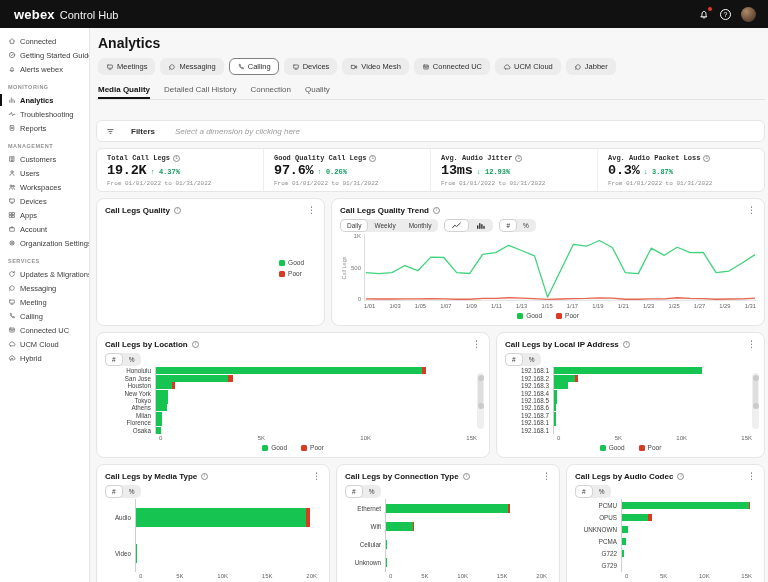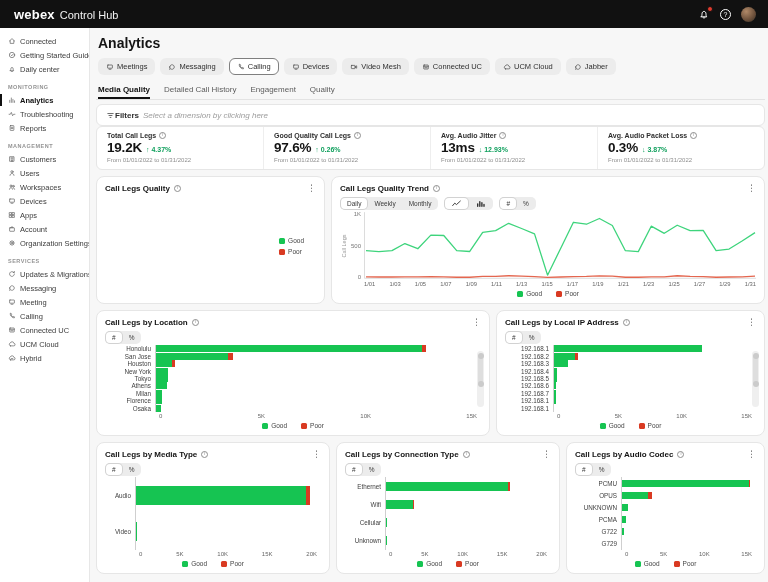--- a/index.html
+++ b/index.html
@@ -35,26 +35,26 @@
   .pill .icon { width:8px; height:8px; color:#444; }
   .pill.active { background:#fff; border-color:#7f7f7f; }
   .subtab-row { display:flex; align-items:flex-end; justify-content:space-between; margin-top:7px; border-bottom:1px solid #e3e3e3; padding:0 2px; }
   .subtabs { display:flex; gap:14px; }
   .subtab { font-size:8px; color:#5c5c5c; padding:3px 0 5px; cursor:pointer; }
   .subtab.active { color:#111; font-weight:bold; box-shadow: inset 0 -2px 0 #111; }
   .date-picker { display:flex; align-items:center; gap:5px; background:#fff; border:1px solid #d9d9d9; border-radius:7px; padding:3px 8px; font-size:7.5px; margin-bottom:3px; cursor:pointer; }
   .date-picker .days { font-weight:bold; }
   .date-picker .range { color:#3c3c3c; }
   .chev { width:7px; height:5px; color:#555; display:inline-flex; }
-  .filters-bar { display:flex; align-items:center; gap:0; background:#fff; border:1px solid #e6e6e6; border-radius:6px; height:22px; margin-top:4px; padding:0 9px; cursor:pointer; }
+  .filters-bar { display:flex; align-items:center; gap:16px; background:#fff; border:1px solid #e6e6e6; border-radius:6px; height:22px; margin-top:20px; padding:0 9px; cursor:pointer; }
   .funnel-icon { width:9px; height:9px; color:#3a3a3a; display:inline-flex; }
   .filters-label { font-size:8px; font-weight:bold; color:#2f2f2f; }
   .filters-ph { font-size:8px; color:#9c9c9c; font-style:italic; margin-left:4px; }
   
-  .kpi-card { display:flex; background:#fff; border:1px solid #e6e6e6; border-radius:6px; margin-top:0; height:44px; }
+  .kpi-card { display:flex; background:#fff; border:1px solid #e6e6e6; border-radius:6px; margin-top:6px; height:44px;font-family:Liberation Mono, monospace; }
   .kpi { flex:1; padding:5px 10px 0; border-left:1px solid #eee; min-width:0; }
   .kpi:first-child { border-left:none; }
   .kpi-r1 { display:flex; align-items:center; gap:3px; }
   .kpi-label { font-size:7px; font-weight:bold; color:#2f2f2f; white-space:nowrap; }
   .kpi-r2 { display:flex; align-items:baseline; gap:4px; margin-top:1px; }
   .kpi-value { font-size:13.5px; font-weight:bold; letter-spacing:-.2px; }
   .kpi-delta { font-size:7px; font-weight:bold; }
   .kpi-period { font-size:6px; color:#8f8f8f; margin-top:1.5px; white-space:nowrap; }
   .info-icon { width:7px; height:7px; min-width:7px; border:1px solid #8f8f8f; border-radius:50%; color:#8f8f8f; font-size:4.5px; line-height:1; display:inline-flex; align-items:center; justify-content:center; font-style:normal; }
   
@@ -138,21 +138,21 @@
         <span class="icon"><svg viewBox="0 0 12 12">
             <circle cx="6" cy="6" r="4"></circle>
             <path d="M4.6 6.1l1.1 1.1 1.9-2.3"></path>
           </svg></span>
         <span class="sb-label">Getting Started Guide</span>
       </div>
       <div class="sb-item">
         <span class="icon"><svg viewBox="0 0 12 12">
             <path d="M3.4 8.6h5.2c-.9-.9-.7-1.6-.8-2.8-.1-1.3-.8-2.2-1.8-2.2s-1.7.9-1.8 2.2c-.1 1.2.1 1.9-.8 2.8zM5.2 9.4a.8.8 0 0 0 1.6 0"></path>
           </svg></span>
-        <span class="sb-label">Daily center</span>
+        <span class="sb-label">Alerts webex</span>
       </div>
       <div class="sb-section">MONITORING</div>
       <div class="sb-item active">
         <span class="icon"><svg viewBox="0 0 12 12">
             <path d="M2.6 9.6V6.4M5 9.6V3M7.4 9.6V5M9.8 9.6V7.2"></path>
           </svg></span>
         <span class="sb-label">Analytics</span>
       </div>
       <div class="sb-item">
         <span class="icon"><svg viewBox="0 0 12 12">
@@ -323,21 +323,21 @@
               <path d="M2.6 6a3.4 3.4 0 1 1 1.3 2.7l-1.5.9.5-1.6A3.4 3.4 0 0 1 2.6 6z"></path>
             </svg></span>
           <span>Jabber</span>
         </button>
       </div>
 
     <div class="subtab-row">
       <div class="subtabs" id="subTabs">
           <span class="subtab active">Media Quality</span>
           <span class="subtab">Detailed Call History</span>
-          <span class="subtab">Engagement</span>
+          <span class="subtab">Connection</span>
           <span class="subtab">Quality</span>
         </div>
     </div>
 
     <div class="filters-bar">
       <span class="funnel-icon">
           <svg viewBox="0 0 12 12">
             <path d="M2.4 3.4h7.2M4 6h4M5.4 8.6h1.2"></path>
           </svg>
         </span>

